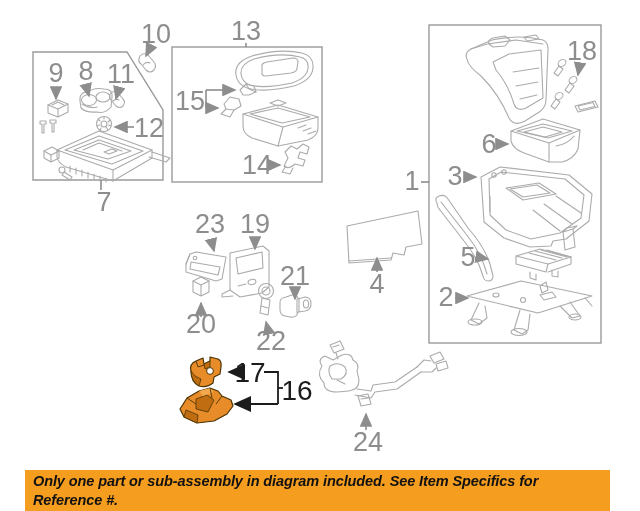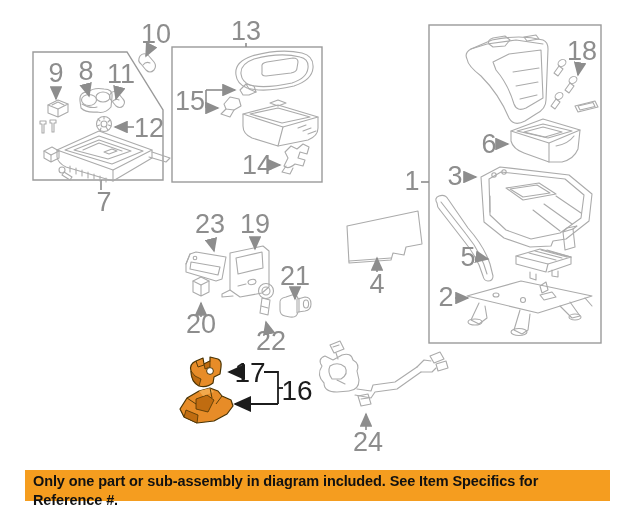--- a/index.html
+++ b/index.html
@@ -20,24 +20,24 @@
   svg{position:absolute;left:0;top:0;}
   .part{fill:none;stroke:var(--line);stroke-width:1.1;stroke-linejoin:round;stroke-linecap:round;}
   .box{fill:none;stroke:var(--box);stroke-width:1.4;}
   .lead{stroke:var(--label);stroke-width:1.6;fill:none;}
   .leadb{stroke:var(--hl-label);stroke-width:1.8;fill:none;}
   .co{font-family:"Liberation Sans",sans-serif;font-size:27px;fill:var(--label);}
   .co.hl{fill:var(--hl-label);font-size:28px;}
   .hlp{fill:var(--hl-fill);stroke:var(--hl-outline);stroke-width:1.2;stroke-linejoin:round;}
   .hls{fill:var(--hl-shade);stroke:var(--hl-outline);stroke-width:0.8;stroke-linejoin:round;}
   .hll{fill:var(--hl-light);stroke:none;}
-  .banner{position:absolute;left:25px;top:470px;width:585px;height:31px;
+  .banner{position:absolute;left:25px;top:470px;width:585px;height:41px;
           background:var(--banner-bg);color:var(--banner-text);
           font-weight:bold;font-size:14.5px;line-height:19px;
-          padding:2px 0 0 8px;box-sizing:border-box;letter-spacing:-0.1px;}
+          padding:2px 0 0 8px;box-sizing:border-box;letter-spacing:-0.1px;font-style:italic;}
 </style>
 </head>
 <body>
 
 <div class="stage">
 <svg width="640" height="465" viewBox="0 0 640 465">
   <defs>
     <marker id="ag" markerWidth="9" markerHeight="8" refX="8" refY="4" orient="auto">
       <path d="M0,0 L9,4 L0,8 Z" fill="#8D8D8D"></path>
     </marker>

